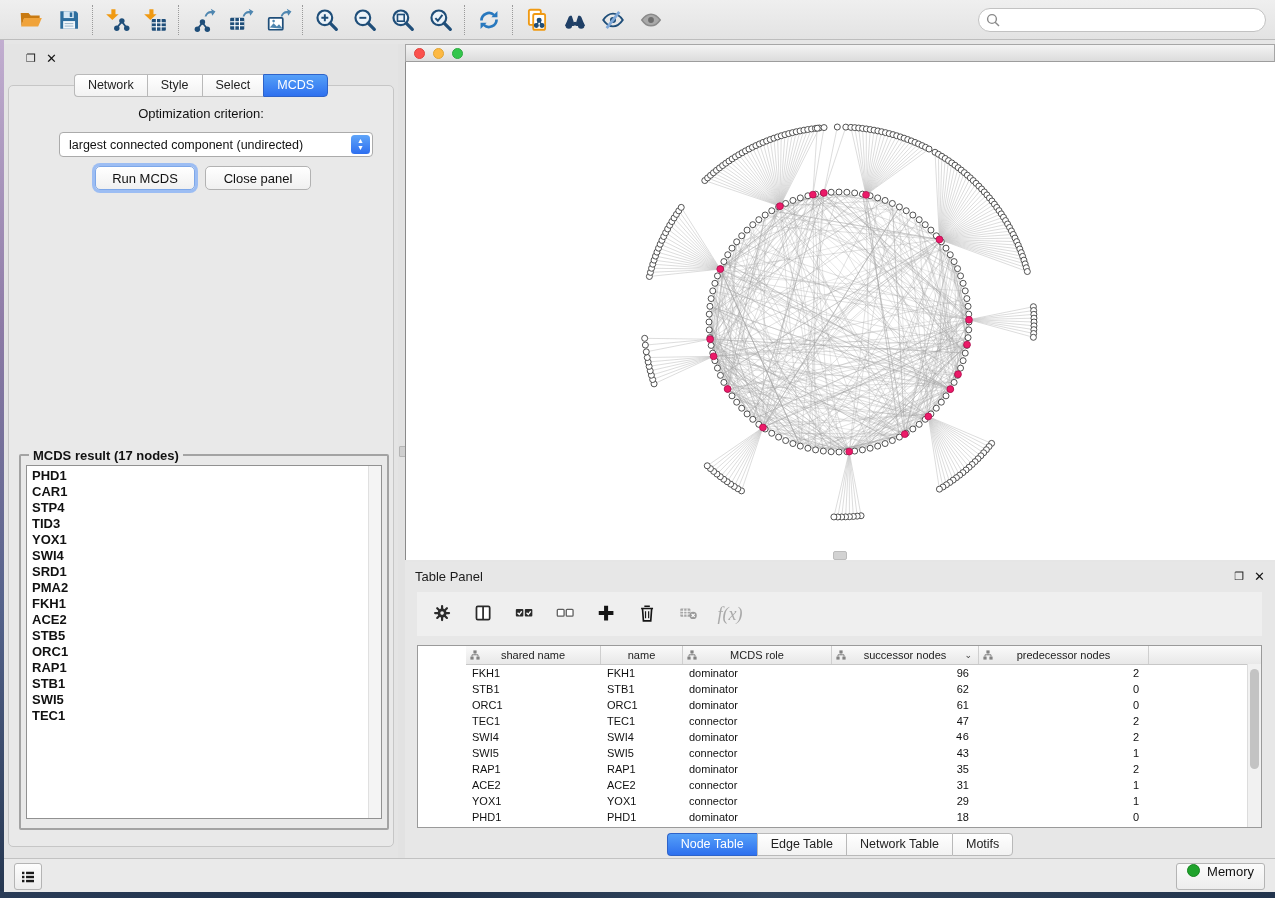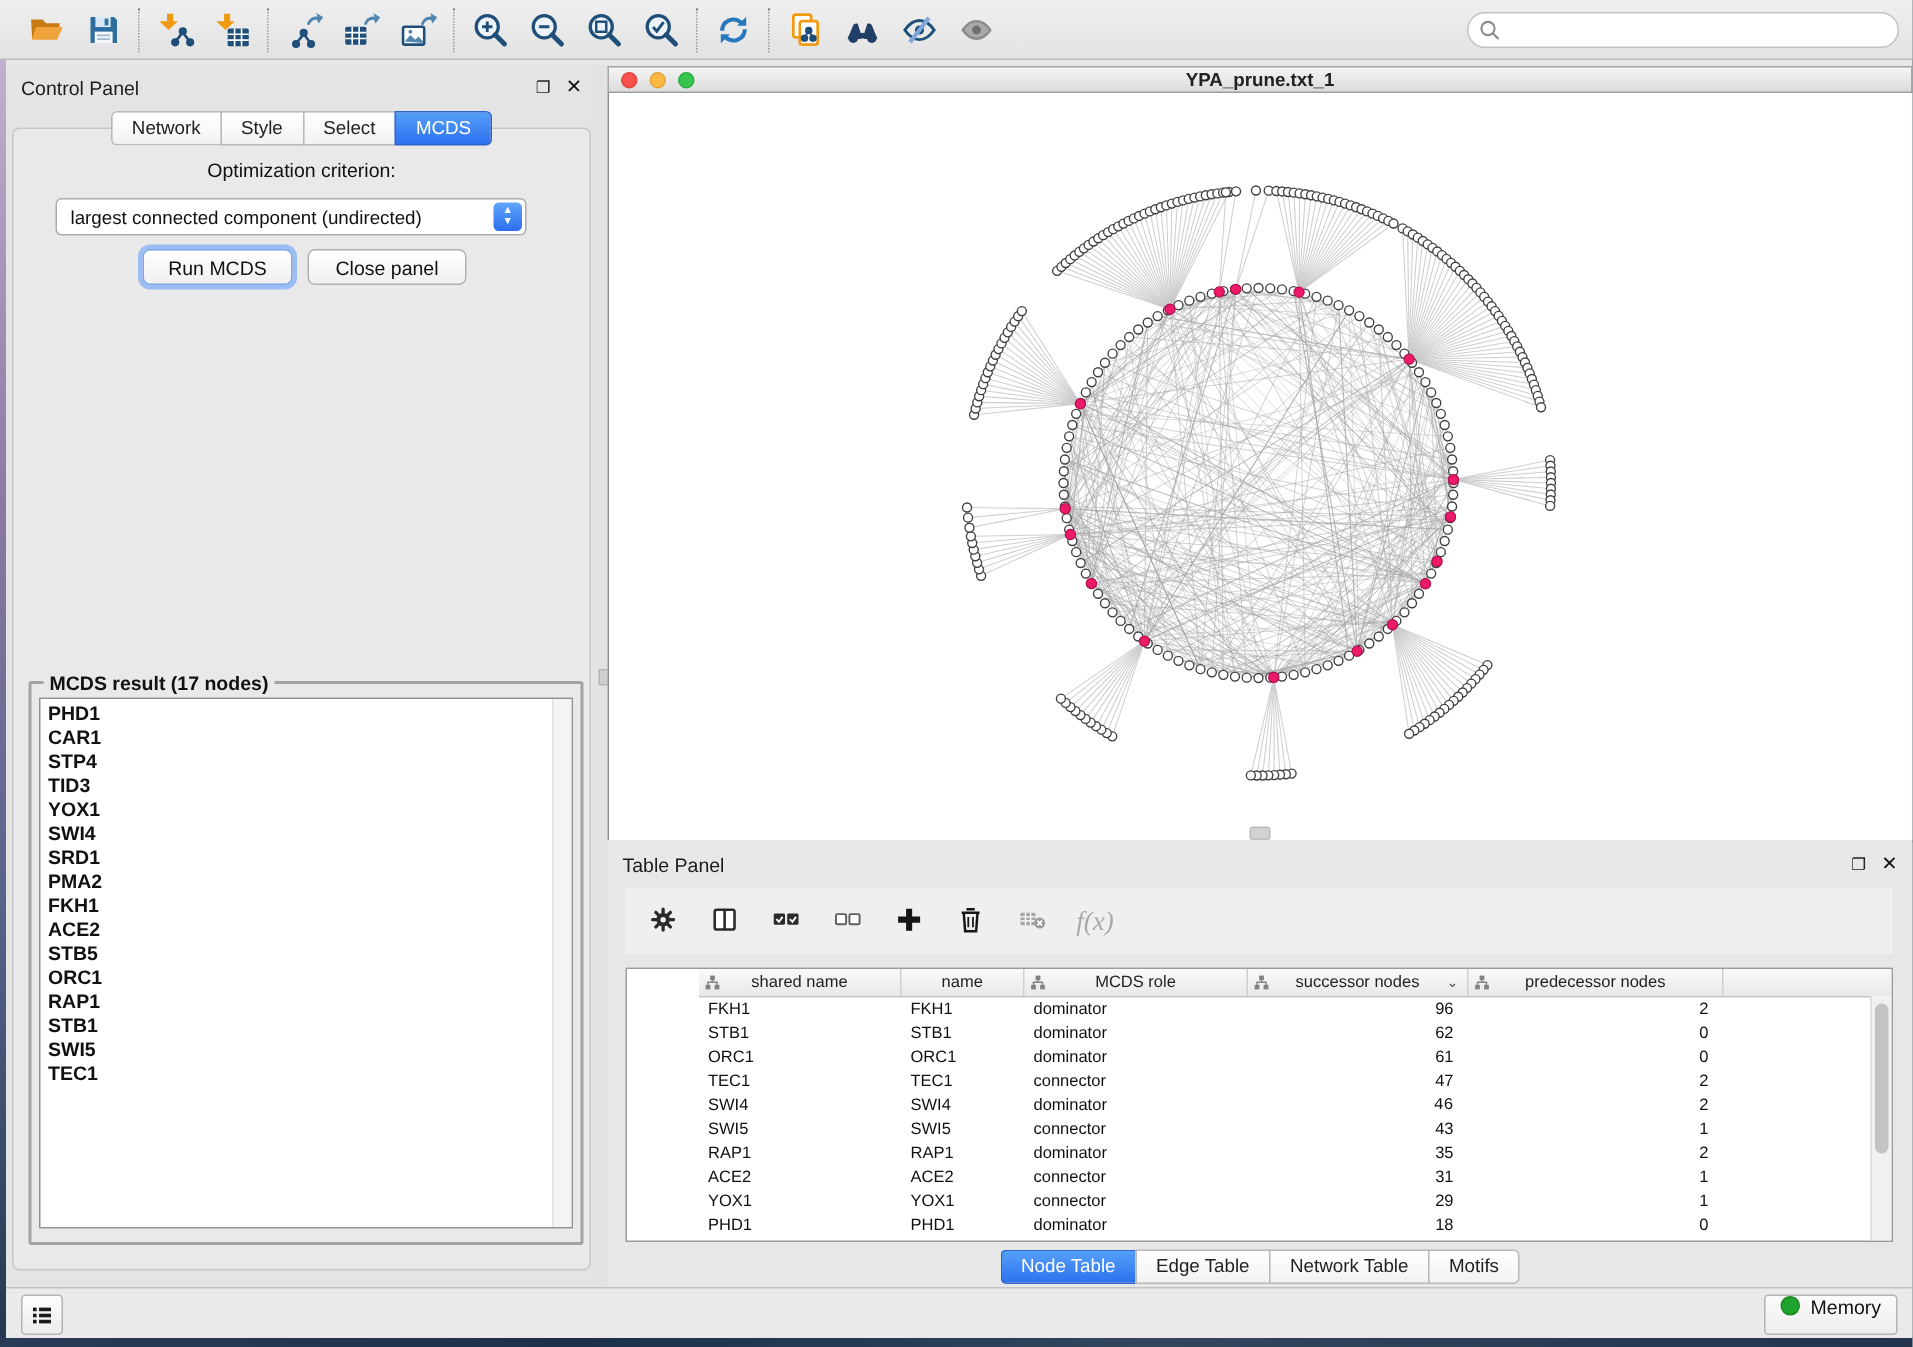--- a/index.html
+++ b/index.html
@@ -23,21 +23,21 @@
   .panel-title{font-size:13px;color:#1c1c1c;flex:1;}
   .float-ico{font-size:11px;color:#222;margin-left:12px;cursor:default;}
   .close-ico{font-size:13px;font-weight:bold;color:#111;margin-left:10px;cursor:default;}
   #cp-tabs{position:absolute;left:0;top:30px;width:100%;display:flex;justify-content:center;z-index:3;}
   .seg-tab{font-size:12.5px;padding:3px 13px 4px;background:linear-gradient(#ffffff,#f2f2f2);border:1px solid #b9b9b9;border-right:none;color:#222;}
   .seg-tab:first-child{border-radius:4px 0 0 4px;}
   .seg-tab:last-child{border-radius:0 4px 4px 0;border-right:1px solid #b9b9b9;}
   .seg-tab.active{background:linear-gradient(#55a0f8,#2e70ef);color:#fff;border-color:#2e63c9;}
   #cp-body{position:absolute;left:4px;top:41px;width:384px;height:760px;background:#e9e9e9;border:1px solid #c6c6c6;border-radius:5px;}
   #opt-label{margin-top:20px;text-align:center;font-size:13px;color:#111;}
-  #dropdown{position:absolute;left:28px;top:46px;width:312px;height:23px;background:#fff;border:1px solid #ababab;border-radius:4px;display:flex;align-items:center;}
+  #dropdown{position:absolute;left:50px;top:46px;width:312px;height:23px;background:#fff;border:1px solid #ababab;border-radius:4px;display:flex;align-items:center;}
   #dropdown-value{flex:1;font-size:12.5px;padding-left:9px;color:#111;white-space:nowrap;overflow:hidden;}
   #dropdown-stepper{width:19px;height:19px;margin-right:2px;border-radius:3.5px;background:linear-gradient(#5fa5f9,#2d6ef0);display:flex;flex-direction:column;align-items:center;justify-content:center;gap:1px;}
   #dropdown-stepper span{color:#fff;font-size:7px;line-height:6px;}
   .cp-btn{position:absolute;top:80px;height:24px;background:linear-gradient(#ffffff,#f0f0f0);border:1px solid #b2b2b2;border-radius:5px;font-size:13px;color:#111;display:flex;align-items:center;justify-content:center;box-sizing:border-box;}
   #run-btn{left:86px;width:100px;border-color:#7da7e8;box-shadow:0 0 0 3px rgba(92,153,251,.55);}
   #close-panel-btn{left:196px;width:106px;}
   #result-group{position:absolute;left:10px;top:368px;width:366px;height:372px;border:2px solid #a3a3a3;border-radius:2px;font-weight:bold;}
   #result-legend{position:absolute;left:8px;top:-8px;background:#e9e9e9;padding:0 4px;font-size:13px;color:#111;}
   #result-list{position:absolute;left:5px;top:9px;width:354px;height:352px;background:#fff;border:1px solid #919191;overflow:hidden;}
   #result-items{padding:2px 0 0 5px;font-size:13px;color:#111;line-height:16px;}
@@ -257,21 +257,20 @@
         </svg>
     </span>
     <input id="search-input" placeholder="" style="">
   </div>
 
   <div id="desktop-left"></div>
   <div id="desktop-bottom"></div>
 
   <div id="control-panel">
     <div class="panel-head">
-      <span class="panel-title">Control Panel</span>
       <span class="float-ico">❐</span>
       <span class="close-ico">✕</span>
     </div>
     <div id="cp-tabs">
         <div class="seg-tab">Network</div>
         <div class="seg-tab">Style</div>
         <div class="seg-tab">Select</div>
         <div class="seg-tab active">MCDS</div>
       </div>
     <div id="cp-body">
@@ -314,21 +313,20 @@
 
   <div id="v-splitter">
       <div class="handle"></div>
     </div>
 
   <div id="net-window">
     <div id="net-titlebar">
       <span class="tlight" id="tl-red"></span>
       <span class="tlight" id="tl-yellow"></span>
       <span class="tlight" id="tl-green"></span>
-      <span id="net-title">YPA_prune.txt_1</span>
     </div>
     <div id="net-canvas">
       <svg id="net-svg" width="868" height="498">
           <g>
             <line x1="373.9812350338589" y1="144.16915185551215" x2="479.09863531552963" y2="138.44788845089607" stroke="#a3a3a3" stroke-width="0.55" opacity="0.6"></line>
             <line x1="373.9812350338589" y1="144.16915185551215" x2="409.5668450841923" y2="132.1294120968713" stroke="#a3a3a3" stroke-width="0.55" opacity="0.6"></line>
             <line x1="373.9812350338589" y1="144.16915185551215" x2="311.4478884508961" y2="306.0986353155297" stroke="#a3a3a3" stroke-width="0.55" opacity="0.6"></line>
             <line x1="373.9812350338589" y1="144.16915185551215" x2="417.330231566808" y2="389.05215363274704" stroke="#a3a3a3" stroke-width="0.55" opacity="0.6"></line>
             <line x1="373.9812350338589" y1="144.16915185551215" x2="506.84841707505024" y2="366.9879025661753" stroke="#a3a3a3" stroke-width="0.55" opacity="0.6"></line>
             <line x1="373.9812350338589" y1="144.16915185551215" x2="464.11103635738255" y2="386.22243626538676" stroke="#a3a3a3" stroke-width="0.55" opacity="0.6"></line>

